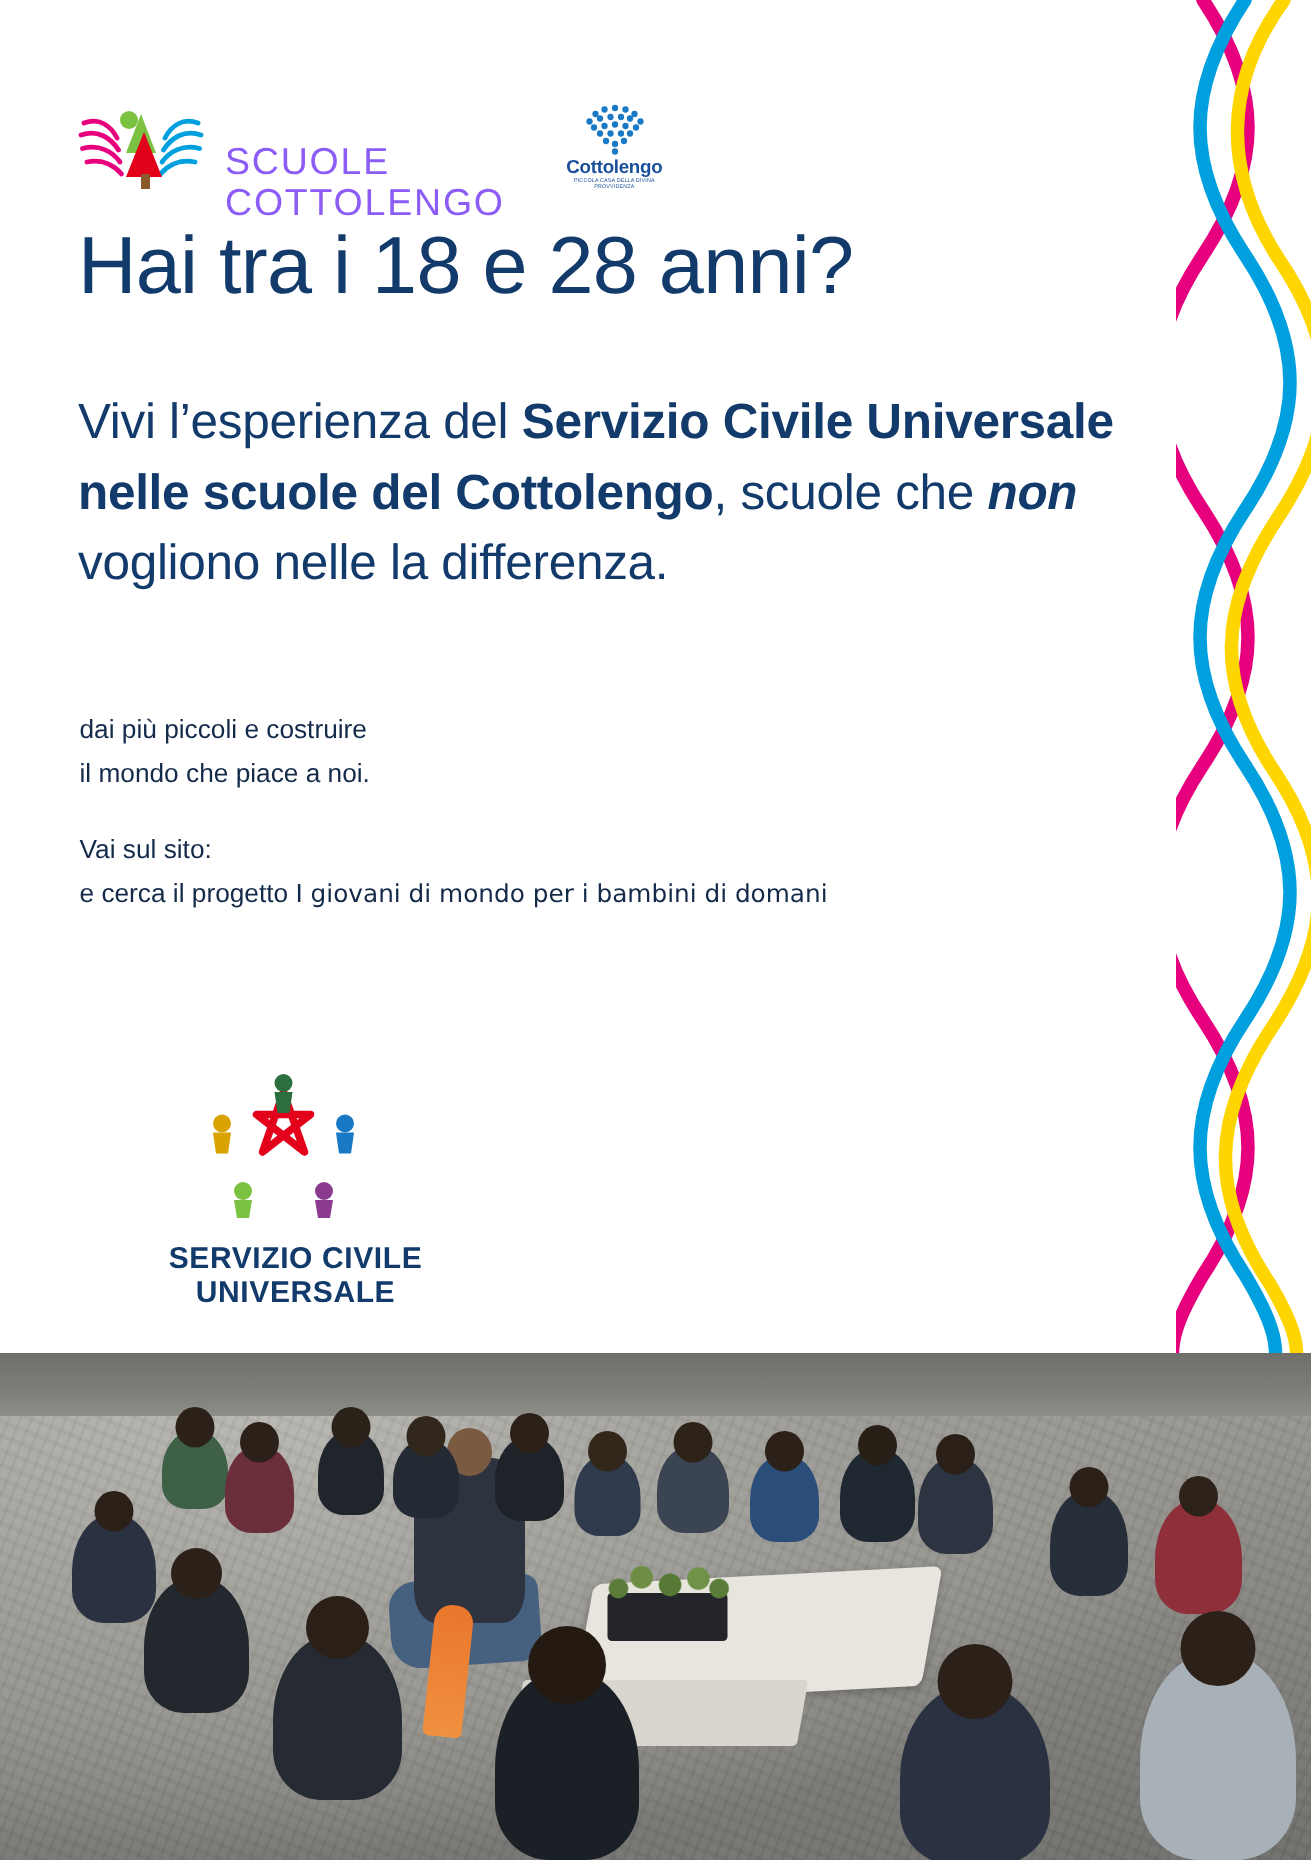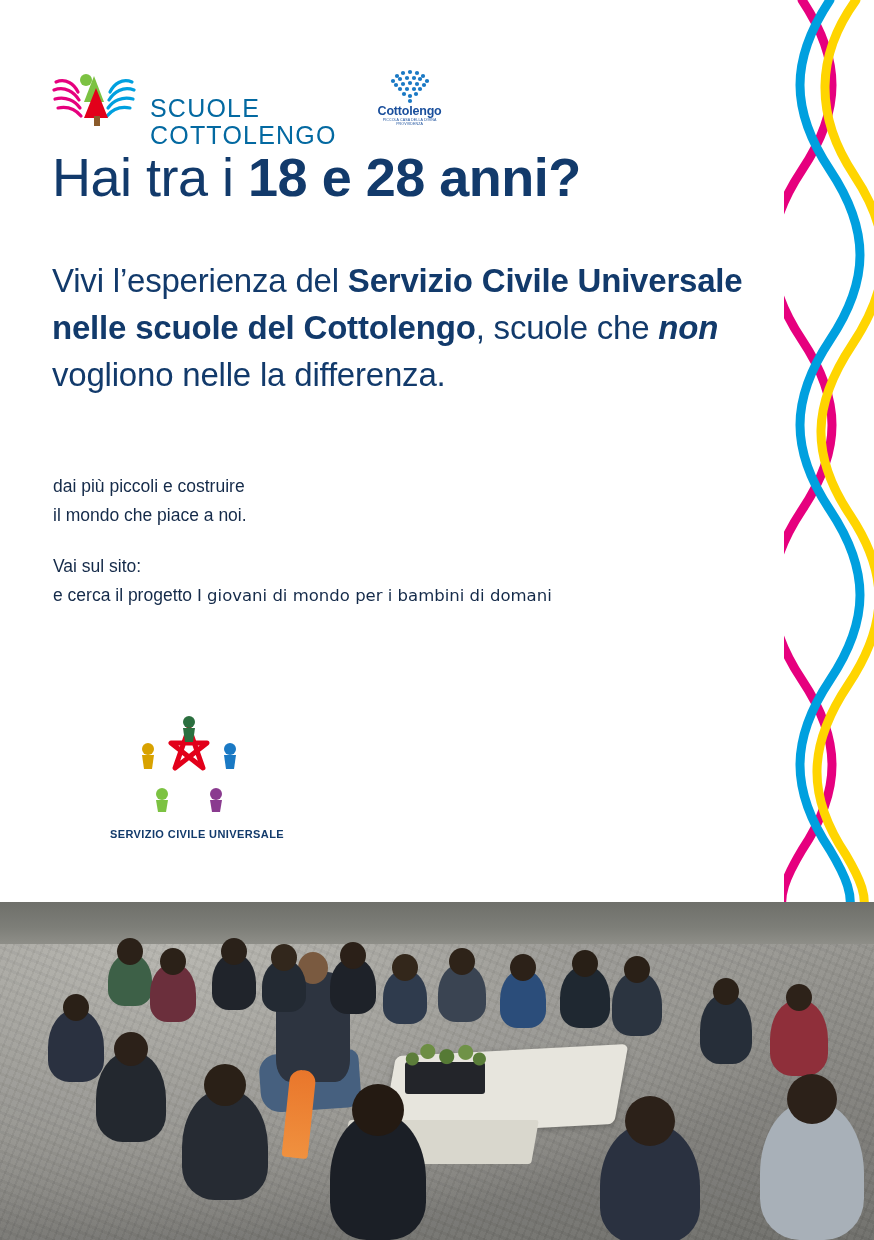--- a/index.html
+++ b/index.html
@@ -49,21 +49,21 @@
   .scuole-mark {
     width: 84px;
     height: 62px;
     position: relative;
   }
   .scuole-text {
     font-family: "Liberation Sans", sans-serif;
     font-size: 25px;
     line-height: 1.08;
     letter-spacing: 1.2px;
-    color: #0369a1;
+    color: #8b5cf6;
     font-weight: 400;
     margin-top: 47px;
   }
   .cottolengo-logo {
     width: 78px;
     height: 66px;
     position: relative;
     margin-left: 8px;
   }
   .cott-word {
@@ -94,21 +94,21 @@
     top: 148px;
     left: 52px;
     width: 700px;
     font-size: 54px;
     line-height: 1.08;
     color: #123a6b;
     font-weight: 400;
     letter-spacing: -0.5px;
   }
   .headline b {
-    font-weight: bold;
+    font-weight: normal;
   }
 
   
   .subhead {
     position: absolute;
     top: 258px;
     left: 52px;
     width: 740px;
     font-size: 33px;
     line-height: 1.42;
@@ -151,21 +151,21 @@
     width: 290px;
   }
   .scu-star {
     width: 150px;
     height: 100px;
     margin-left: 62px;
     position: relative;
   }
   .scu-label {
     margin-top: 16px;
-    font-size: 11px;
+    font-size: 20px;
     font-weight: bold;
     letter-spacing: 0.4px;
     color: #123a6b;
     text-align: center;
   }
 
   
   .photo {
     position: absolute;
     left: 0;

